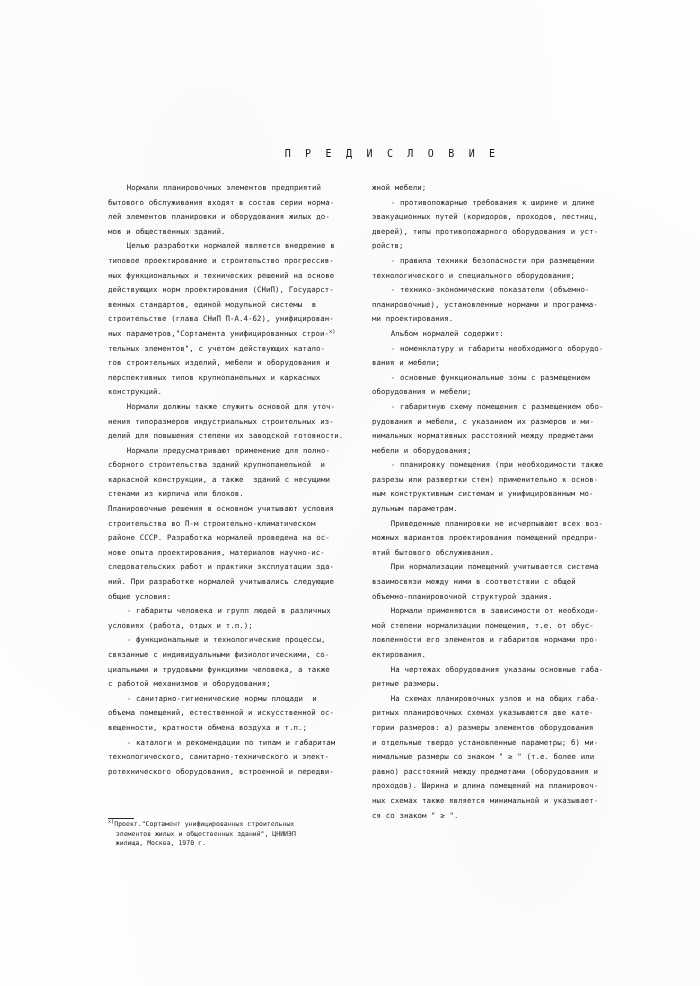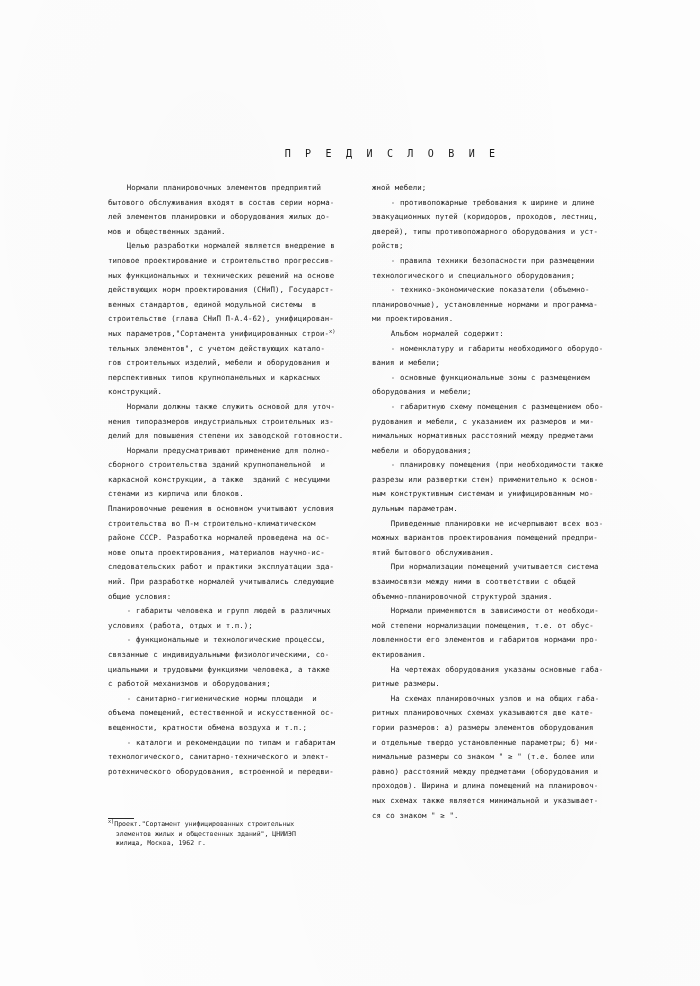--- a/index.html
+++ b/index.html
@@ -146,16 +146,16 @@
 
       <div class="col col-right">
         <p class="para" id="right-col-lines"><span class="line">жной мебели;</span><span class="line">    - противопожарные требования к ширине и длине</span><span class="line">эвакуационных путей (коридоров, проходов, лестниц,</span><span class="line">дверей), типы противопожарного оборудования и уст-</span><span class="line">ройств;</span><span class="line">    - правила техники безопасности при размещении</span><span class="line">технологического и специального оборудования;</span><span class="line">    - технико-экономические показатели (объемно-</span><span class="line">планировочные), установленные нормами и программа-</span><span class="line">ми проектирования.</span><span class="line">    Альбом нормалей содержит:</span><span class="line">    - номенклатуру и габариты необходимого оборудо-</span><span class="line">вания и мебели;</span><span class="line">    - основные функциональные зоны с размещением</span><span class="line">оборудования и мебели;</span><span class="line">    - габаритную схему помещения с размещением обо-</span><span class="line">рудования и мебели, с указанием их размеров и ми-</span><span class="line">нимальных нормативных расстояний между предметами</span><span class="line">мебели и оборудования;</span><span class="line">    - планировку помещения (при необходимости также</span><span class="line">разрезы или развертки стен) применительно к основ-</span><span class="line">ным конструктивным системам и унифицированным мо-</span><span class="line">дульным параметрам.</span><span class="line">    Приведенные планировки не исчерпывают всех воз-</span><span class="line">можных вариантов проектирования помещений предпри-</span><span class="line">ятий бытового обслуживания.</span><span class="line">    При нормализации помещений учитывается система</span><span class="line">взаимосвязи между ними в соответствии с общей</span><span class="line">объемно-планировочной структурой здания.</span><span class="line">    Нормали применяются в зависимости от необходи-</span><span class="line">мой степени нормализации помещения, т.е. от обус-</span><span class="line">ловленности его элементов и габаритов нормами про-</span><span class="line">ектирования.</span><span class="line">    На чертежах оборудования указаны основные габа-</span><span class="line">ритные размеры.</span><span class="line">    На схемах планировочных узлов и на общих габа-</span><span class="line">ритных планировочных схемах указываются две кате-</span><span class="line">гории размеров: а) размеры элементов оборудования</span><span class="line">и отдельные твердо установленные параметры; б) ми-</span><span class="line">нимальные размеры со знаком " ≥ " (т.е. более или</span><span class="line">равно) расстояний между предметами (оборудования и</span><span class="line">проходов). Ширина и длина помещений на планировоч-</span><span class="line">ных схемах также является минимальной и указывает-</span><span class="line">ся со знаком " ≥ ".</span></p>
       </div>
 
     </div>
   </div>
 
   <div class="footnote-wrap">
     <div class="footnote-rule"></div>
-    <div class="footnote" id="footnote-body"><span class="fn-line"><sup class="fn-marker">х)</sup>Проект."Сортамент унифицированных строительных</span><span class="fn-line">  элементов жилых и общественных зданий", ЦНИИЭП</span><span class="fn-line">  жилища, Москва, 1962 г.</span></div>
+    <div class="footnote" id="footnote-body"><span class="fn-line"><sup class="fn-marker">х)</sup>Проект."Сортамент унифицированных строительных</span><span class="fn-line">  элементов жилых и общественных зданий", ЦНИИЭП</span><span class="fn-line">  жилища, Москва, 1970 г.</span></div>
   </div>
 
 </div>
 
 </body></html>

